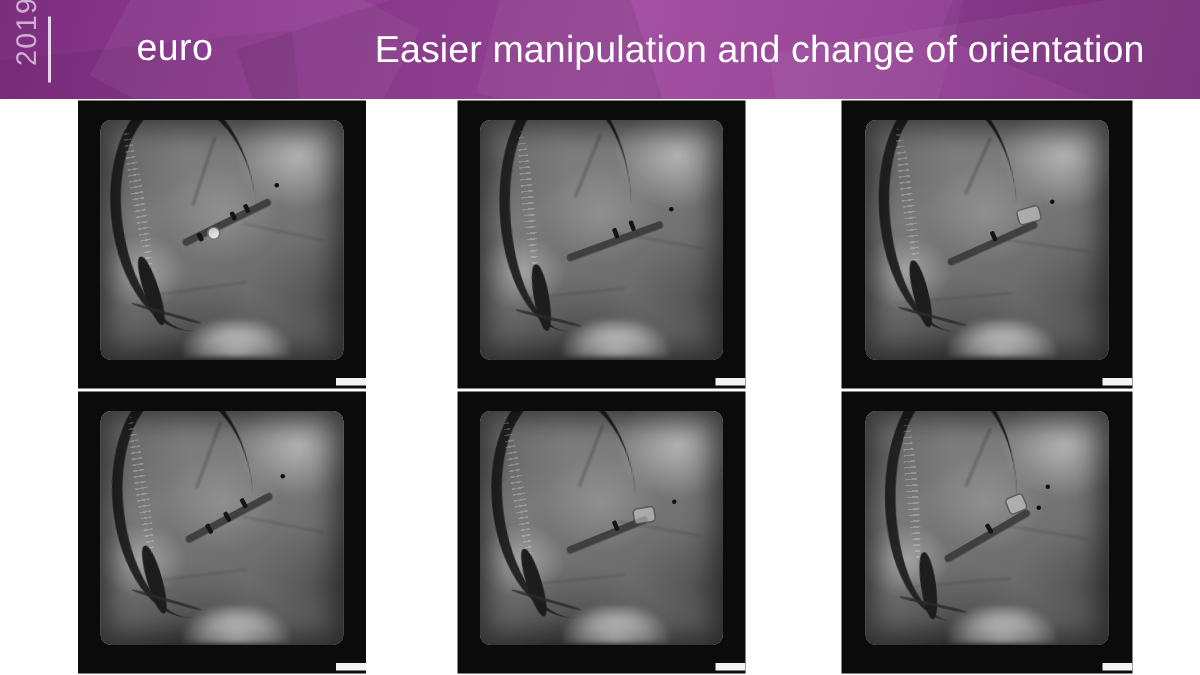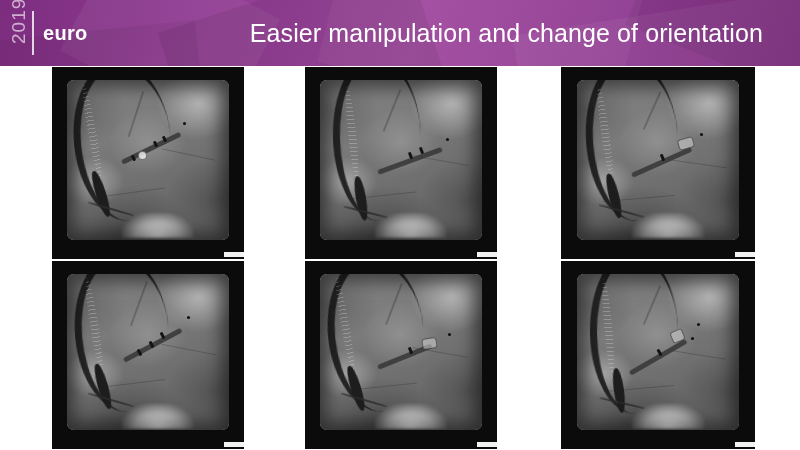--- a/index.html
+++ b/index.html
@@ -29,21 +29,21 @@
   .logo{position:absolute;left:8px;top:4px;width:135px;height:58px;display:flex;align-items:center;}
   .logo-year{
     color:rgba(255,255,255,.62);
     font-size:19px;letter-spacing:1px;font-weight:400;
     transform:rotate(-90deg);
     white-space:nowrap;
     width:22px;text-align:center;
   }
   .logo-div{width:2px;height:44px;background:rgba(255,255,255,.8);margin:0 9px 0 2px;}
   .logo-words{display:flex;flex-direction:column;justify-content:center;line-height:1;}
-  .logo-euro{color:#ffffff;font-size:20px;font-weight:700;letter-spacing:.3px;margin-bottom:1px;}
+  .logo-euro{color:#ffffff;font-size:25px;font-weight:400;letter-spacing:.3px;margin-bottom:1px;margin-left:48px;}
   .logo-pcr{color:#ffffff;font-size:33px;font-weight:700;letter-spacing:-.6px;line-height:.92;}
 
   .slide-title{
     position:absolute;left:145px;top:0;width:630px;height:66px;
     display:flex;align-items:center;justify-content:flex-end;
     color:#ffffff;font-size:25px;font-weight:400;letter-spacing:.1px;
     white-space:nowrap;padding-right:12px;box-sizing:border-box;
   }
 
   

